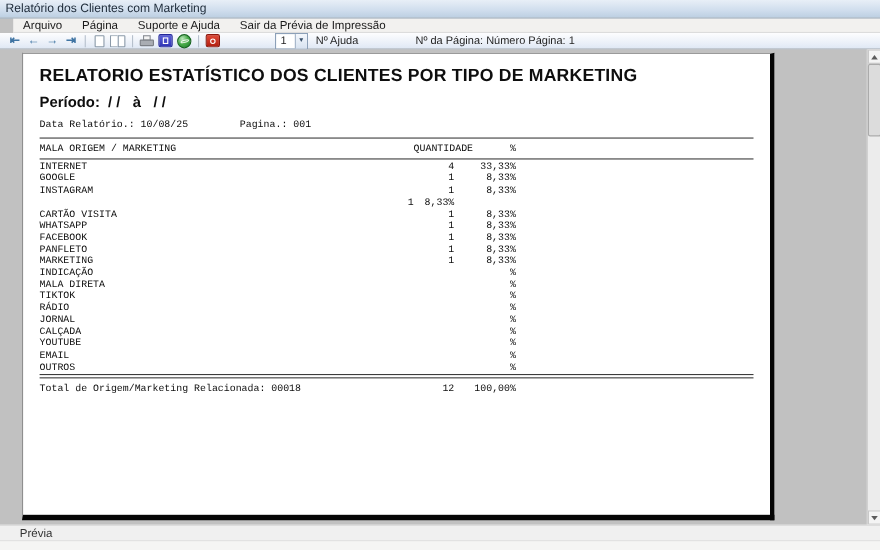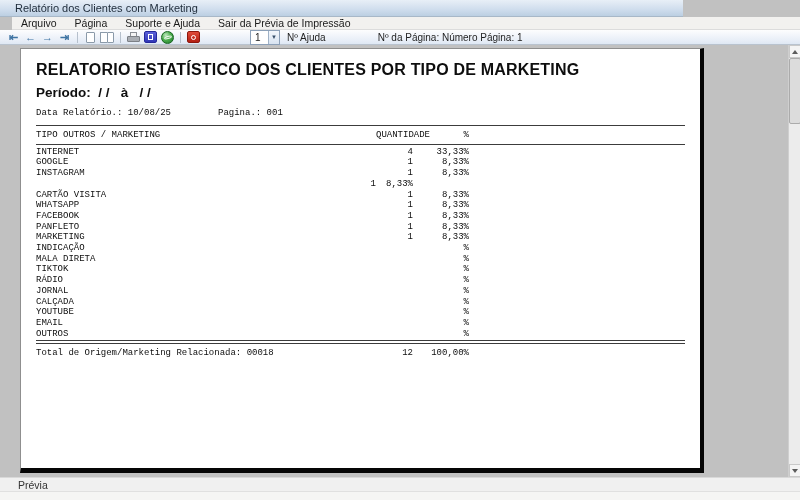--- a/index.html
+++ b/index.html
@@ -1,24 +1,24 @@
 <!DOCTYPE html>
 <html><head>
 <meta charset="utf-8">
 <style>
   * { box-sizing: border-box; margin: 0; padding: 0; }
   html,body { width:800px; height:500px; overflow:hidden; }
   body { font-family:"Liberation Sans", sans-serif; background:#c1c1c1; position:relative; }
 
   
   .titlebar {
-    position:absolute; left:0; top:0; width:683px; height:17px;
+    position:absolute; left:0; top:0; width:800px; height:17px;
     background:linear-gradient(#e8eff7, #cfdded 60%, #bccfe2);
     border-bottom:1px solid #a8b8c8;
-    font-size:11px; color:#1d2a38; display:flex; align-items:center; padding-left:15px;
+    font-size:11px; color:#1d2a38; display:flex; align-items:center; padding-left:5px;
   }
   .menubar {
     position:absolute; left:12px; top:17px; width:800px; height:13px;
     background:#f2f1ef; border-bottom:1px solid #dcdcdc;
     display:flex; align-items:center; font-size:10.5px; color:#1a1a1a;
   }
   .menu-item { padding:0 9px; height:13px; line-height:13px; cursor:default; }
 
   .toolbar {
     position:absolute; left:0; top:30px; width:800px; height:15px;
@@ -174,21 +174,21 @@
 <div class="preview">
   <div class="page">
     <div class="rpt-title">RELATORIO ESTATÍSTICO DOS CLIENTES POR TIPO DE MARKETING</div>
     <div class="rpt-period"><span>Período:</span><span>  / /   à   / /</span></div>
     <div class="rpt-company-row">
       <span class="mono rpt-date">Data Relatório.: 10/08/25</span>
       <span class="mono rpt-pagenum">Pagina.: 001</span>
     </div>
     <div class="rule top"></div>
     <div class="r-row r-head">
-      <span>TIPO OUTROS / MARKETING</span>
+      <span>MALA ORIGEM / MARKETING</span>
       <span class="c2">QUANTIDADE</span>
       <span class="c3">%</span>
       <span></span>
     </div>
     <div class="rule"></div>
     <div class="r-body">
 
         <div class="r-row">
           <span>INTERNET</span>
           <span class="c2">4</span>

